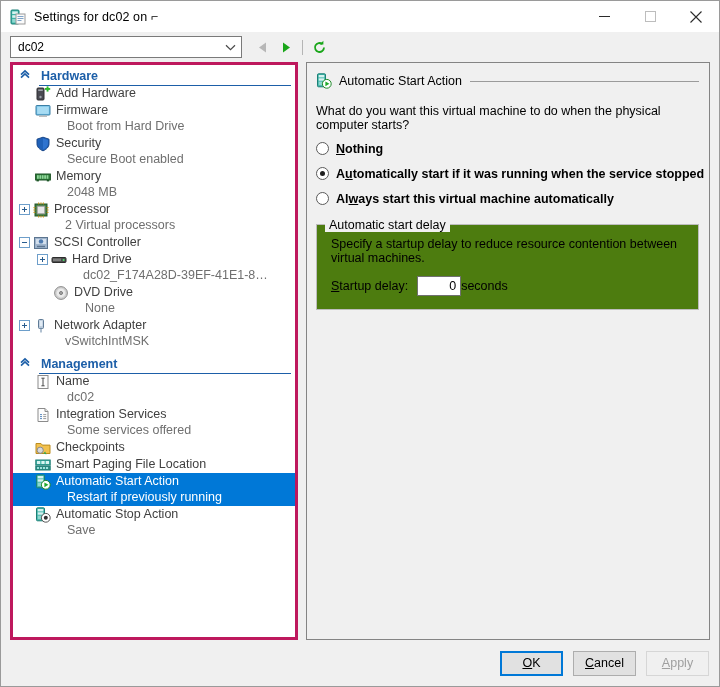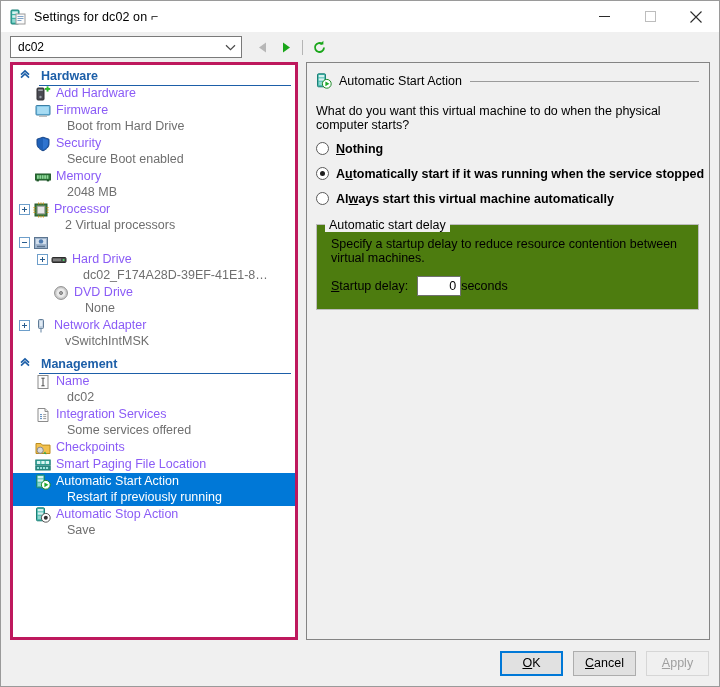--- a/index.html
+++ b/index.html
@@ -178,21 +178,21 @@
     position: relative;
     margin-top: 1px;
   }
   .tree-item .labels {
     flex: 1 1 auto;
     min-width: 0;
   }
   .tree-item .lbl {
     font-size: 12.5px;
     line-height: 16px;
-    color: #8b5cf6;
+    color: #404040;
     white-space: nowrap;
     overflow: hidden;
     text-overflow: clip;
   }
   .tree-item .sub {
     font-size: 12.5px;
     line-height: 17px;
     color: #6f6f6f;
     padding-left: 11px;
     white-space: nowrap;
@@ -512,20 +512,23 @@
         <span class="hbar"></span>
       </span>
       <span class="ico">
         <svg width="16" height="16" viewBox="0 0 16 16">
           <rect x="1.5" y="2.5" width="13" height="11" fill="#9fb4cc" stroke="#5c7590"></rect>
           <rect x="3" y="4" width="10" height="5" fill="#d3dfec"></rect>
           <path d="M4 11.5h8" stroke="#5c7590" stroke-width="1.4"></path>
           <circle cx="8" cy="6.4" r="2.2" fill="#4f7bb0"></circle>
         </svg>
       </span>
+      <span class="labels">
+        <div class="lbl">SCSI Controller</div>
+      </span>
     </div>
 
     <div class="tree-item lvl2b">
       <span class="expander">
         <span class="hbar"></span>
           <span class="vbar"></span>
       </span>
       <span class="ico">
         <svg width="16" height="16" viewBox="0 0 16 16">
           <rect x="1" y="5.5" width="14" height="5" rx="1" fill="#4c4c4c" stroke="#2c2c2c"></rect>

